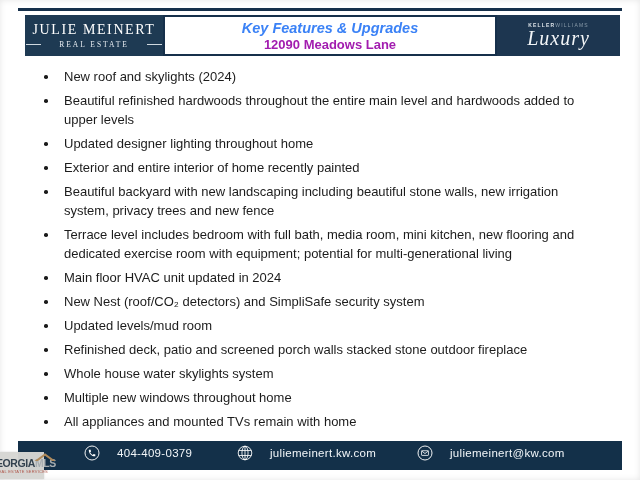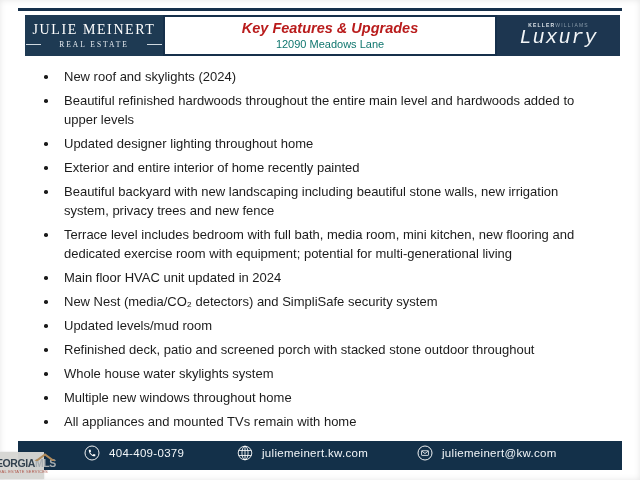--- a/index.html
+++ b/index.html
@@ -22,51 +22,51 @@
   }
   .brand-tagline{display:flex;align-items:center;gap:18px;margin-top:2px;}
   .brand-tagline .rule{width:15px;height:1px;background:#cfd8df;}
   .brand-tagline .txt{
     font-family:"Liberation Serif", serif;font-size:7.5px;letter-spacing:2px;color:#e8edf2;white-space:nowrap;
   }
   .title-box{
     width:334px;height:41px;box-sizing:border-box;border:2px solid #16304b;background:#fff;
     display:flex;flex-direction:column;align-items:center;justify-content:center;
   }
-  .doc-title{font-size:14.5px;font-weight:bold;font-style:italic;color:#b91c1c;line-height:17px;text-align:center;}
-  .doc-subtitle{font-size:11px;font-weight:normal;color:#0f766e;line-height:15px;}
+  .doc-title{font-size:14.5px;font-weight:bold;font-style:italic;color:#3b82f6;line-height:17px;text-align:center;}
+  .doc-subtitle{font-size:13px;font-weight:bold;color:#a21caf;line-height:15px;}
   .kw-box{
     width:123px;height:41px;background:#1d3650;color:#fff;
     display:flex;flex-direction:column;align-items:center;justify-content:center;
   }
   .kw-top{font-size:5px;letter-spacing:1.2px;line-height:6px;margin-bottom:1px;white-space:nowrap;}
   .kw-top .keller{color:#dde4e9;font-weight:bold;}
   .kw-top .williams{color:#8b9dab;}
   .kw-script{
-    font-family:Liberation Mono, monospace;font-style:italic;font-size:20px;line-height:22px;
+    font-family:Liberation Serif, serif;font-style:italic;font-size:20px;line-height:22px;
     letter-spacing:1px;color:#f2f5f7;margin-top:-2px;
   }
   
   .features{
     position:absolute;left:43px;top:67px;width:562px;
     list-style:none;margin:0;padding:0;
   }
   .features li{
     position:relative;padding-left:21px;margin-bottom:5px;
     font-size:13px;line-height:19px;color:#1c1c1c;
   }
   .features li::before{
     content:"";position:absolute;left:1px;top:8px;width:3.5px;height:3.5px;
     background:#1a1a1a;border-radius:50%;
   }
   
   .footer{
     position:absolute;left:18px;top:441px;width:604px;height:29px;background:#133049;
   }
-  .contact{position:absolute;top:0;height:24px;display:flex;align-items:center;gap:9px;color:#fff;}
+  .contact{position:absolute;top:0;height:24px;display:flex;align-items:center;gap:17px;color:#fff;}
   .contact.phone{left:66px;}
   .contact.web{left:219px;}
   .contact.mail{left:399px;}
   .contact .txt{font-size:11.5px;letter-spacing:0.3px;color:#f2f6f9;white-space:nowrap;}
   .cicon{width:16px;height:16px;display:block;}
   
   .mls-mark{
     position:absolute;left:0;top:452px;width:44px;height:27px;z-index:5;
     background:rgba(214,214,211,0.97);
     display:flex;flex-direction:column;align-items:center;justify-content:center;
@@ -104,23 +104,23 @@
 
 <ul class="features">
 
 <li>New roof and skylights (2024)</li>
     <li>Beautiful refinished hardwoods throughout the entire main level and hardwoods added to upper levels</li>
     <li>Updated designer lighting throughout home</li>
     <li>Exterior and entire interior of home recently painted</li>
     <li>Beautiful backyard with new landscaping including beautiful stone walls, new irrigation system, privacy trees and new fence</li>
     <li>Terrace level includes bedroom with full bath, media room, mini kitchen, new flooring and dedicated exercise room with equipment; potential for multi-generational living</li>
     <li>Main floor HVAC unit updated in 2024</li>
-    <li>New Nest (media/CO₂ detectors) and SimpliSafe security system</li>
+    <li>New Nest (roof/CO₂ detectors) and SimpliSafe security system</li>
     <li>Updated levels/mud room</li>
-    <li>Refinished deck, patio and screened porch with stacked stone outdoor throughout</li>
+    <li>Refinished deck, patio and screened porch walls stacked stone outdoor fireplace</li>
     <li>Whole house water skylights system</li>
     <li>Multiple new windows throughout home</li>
     <li>All appliances and mounted TVs remain with home</li>
   </ul>
 
 <div class="footer">
   <div class="contact phone">
     <svg class="cicon" viewBox="0 0 24 24">
       <circle cx="12" cy="12" r="10.5" fill="none" stroke="#ffffff" stroke-width="1.4"></circle>
       <path fill="#ffffff" transform="translate(5.6,5.6) scale(0.54)" d="M6.6 10.8c1.4 2.7 3.9 5.2 6.6 6.6l2.2-2.2c.3-.3.7-.4 1-.2 1.1.4 2.3.6 3.6.6.6 0 1 .4 1 1V20c0 .6-.4 1-1 1C10.8 21 3 13.2 3 4c0-.6.4-1 1-1h3.5c.6 0 1 .4 1 1 0 1.2.2 2.4.6 3.6.1.3 0 .7-.2 1l-2.3 2.2z"></path>

